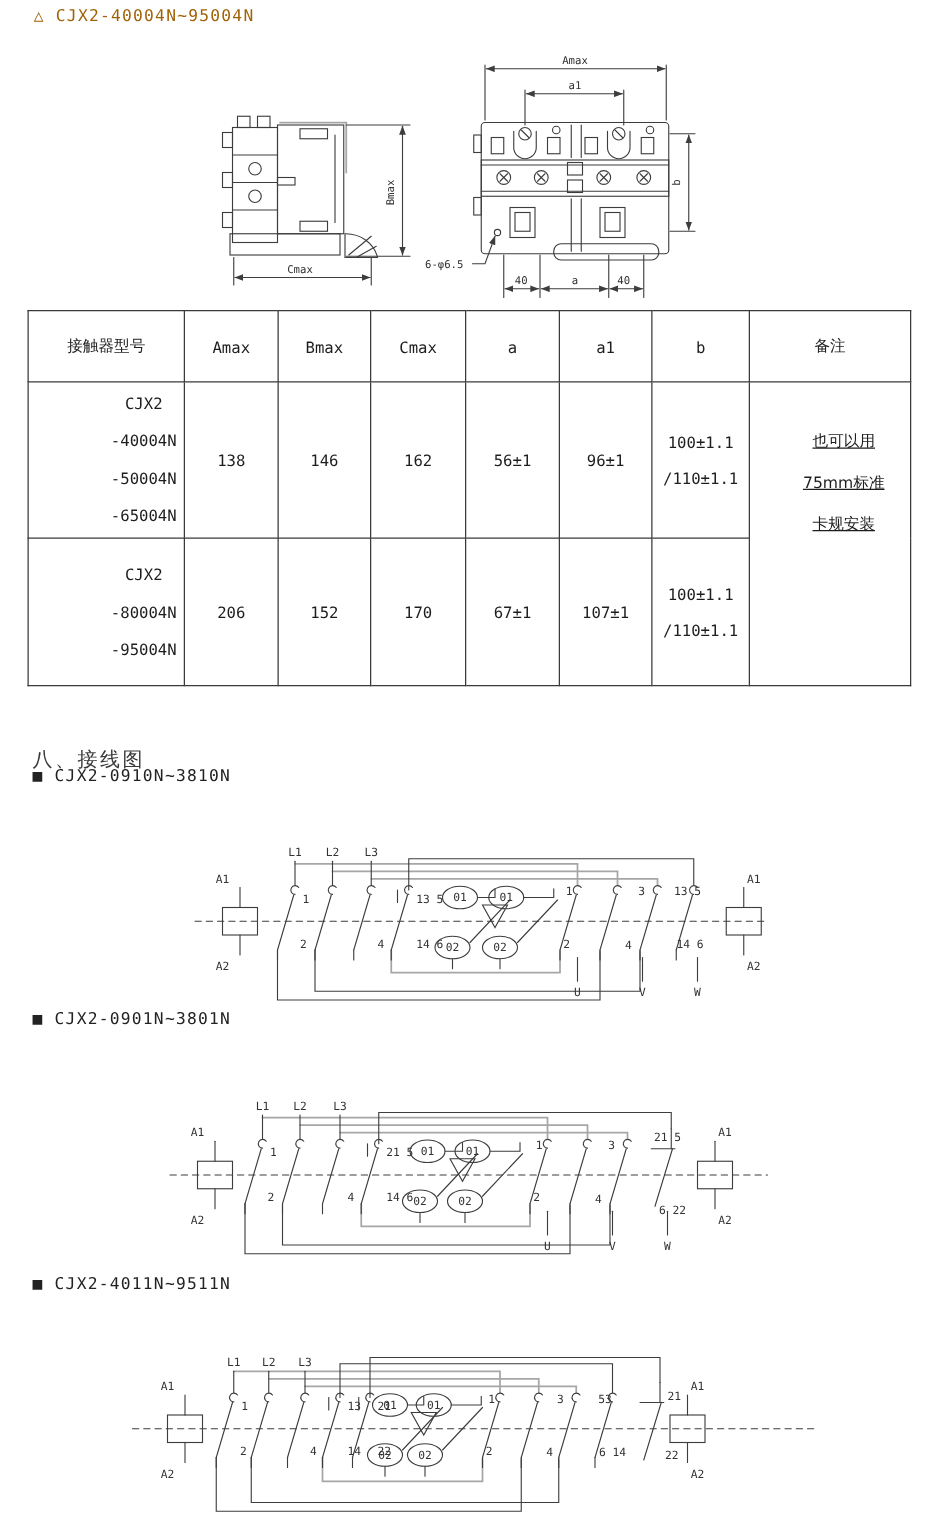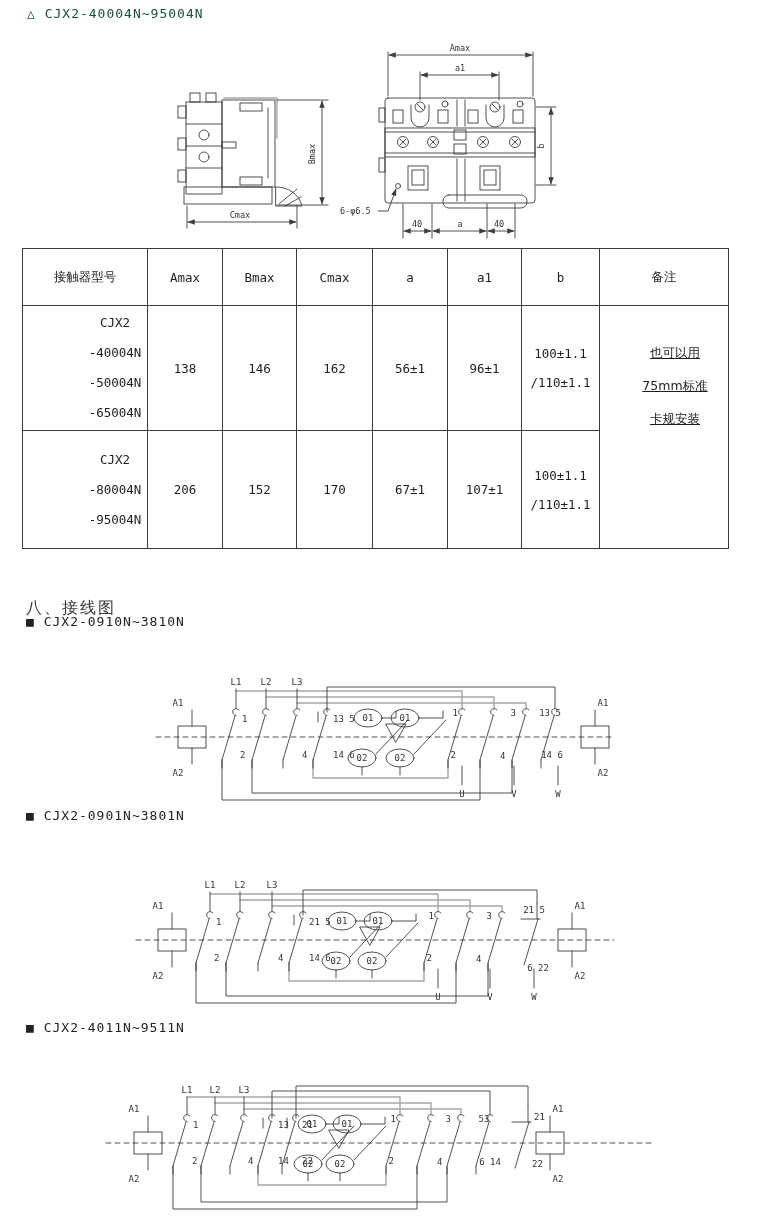--- a/index.html
+++ b/index.html
@@ -1,19 +1,19 @@
 <!DOCTYPE html>
 <html><head>
 <meta charset="utf-8">
 <style>
   html,body{margin:0;padding:0;background:#fff;}
   #page{position:relative;width:760px;height:1217px;background:#fff;overflow:hidden;
         font-family:"DejaVu Sans","Liberation Sans",sans-serif;color:#2b2b2b;}
   .mono{font-family:"DejaVu Sans Mono","Liberation Mono",monospace;}
-  #doc-title{position:absolute;left:27px;top:6px;font-size:13px;letter-spacing:1px;color:#14532d;}
+  #doc-title{position:absolute;left:27px;top:6px;font-size:13px;letter-spacing:1px;color:#a16207;}
   #dim-drawing{position:absolute;left:140px;top:38px;}
   svg .ln{stroke:#3d3d3d;stroke-width:0.9;fill:none;stroke-linecap:round;}
   svg .gray{stroke:#a6a6a6;stroke-width:1.4;}
   svg .dash{stroke-dasharray:5 4;}
   svg text{fill:#333;stroke:none;}
   .dlbl{font:8.5px "DejaVu Sans Mono",monospace;}
   .lbl{font:9px "DejaVu Sans Mono",monospace;}
   #spec{position:absolute;left:22px;top:248px;border-collapse:collapse;table-layout:fixed;
         width:706px;font-size:12.5px;color:#1e1e1e;border-radius:27px;}
   #spec td,#spec th{border:1px solid #3a3a3a;text-align:center;vertical-align:middle;

